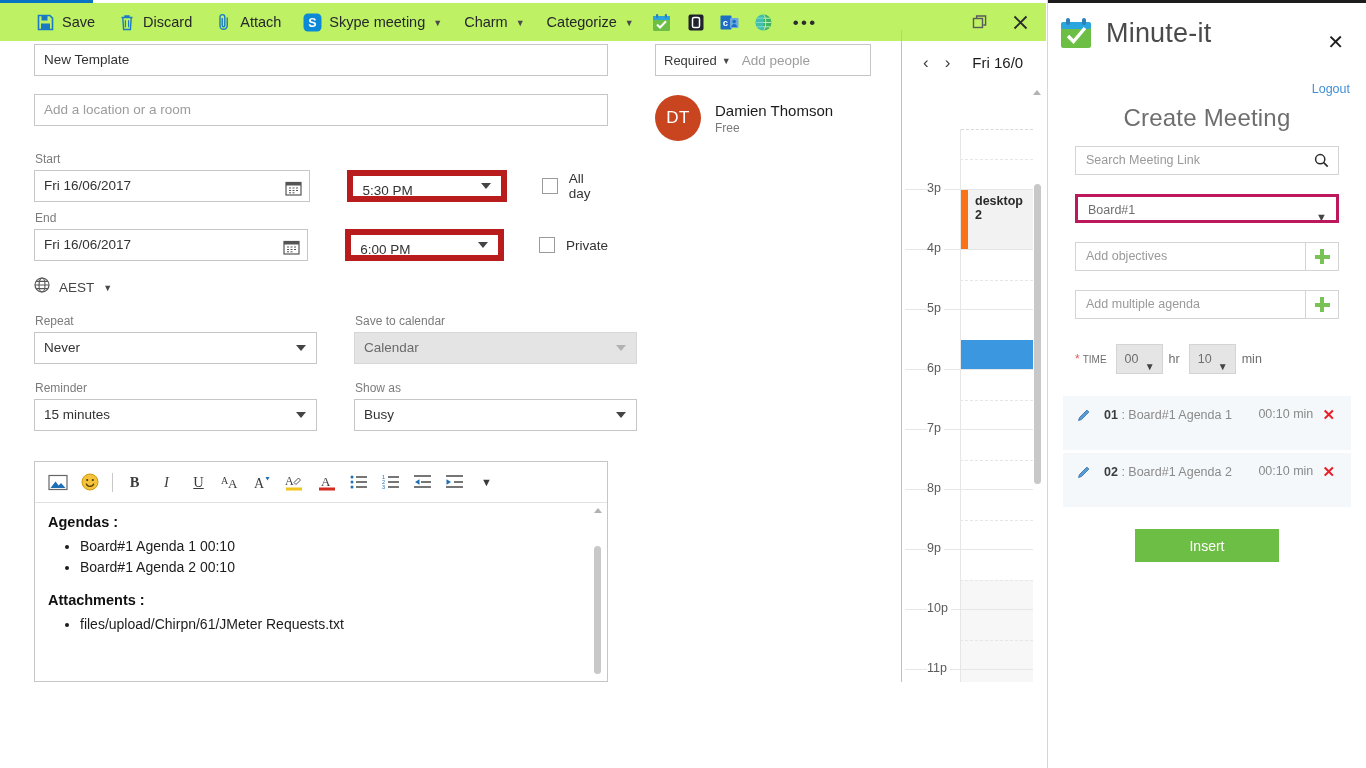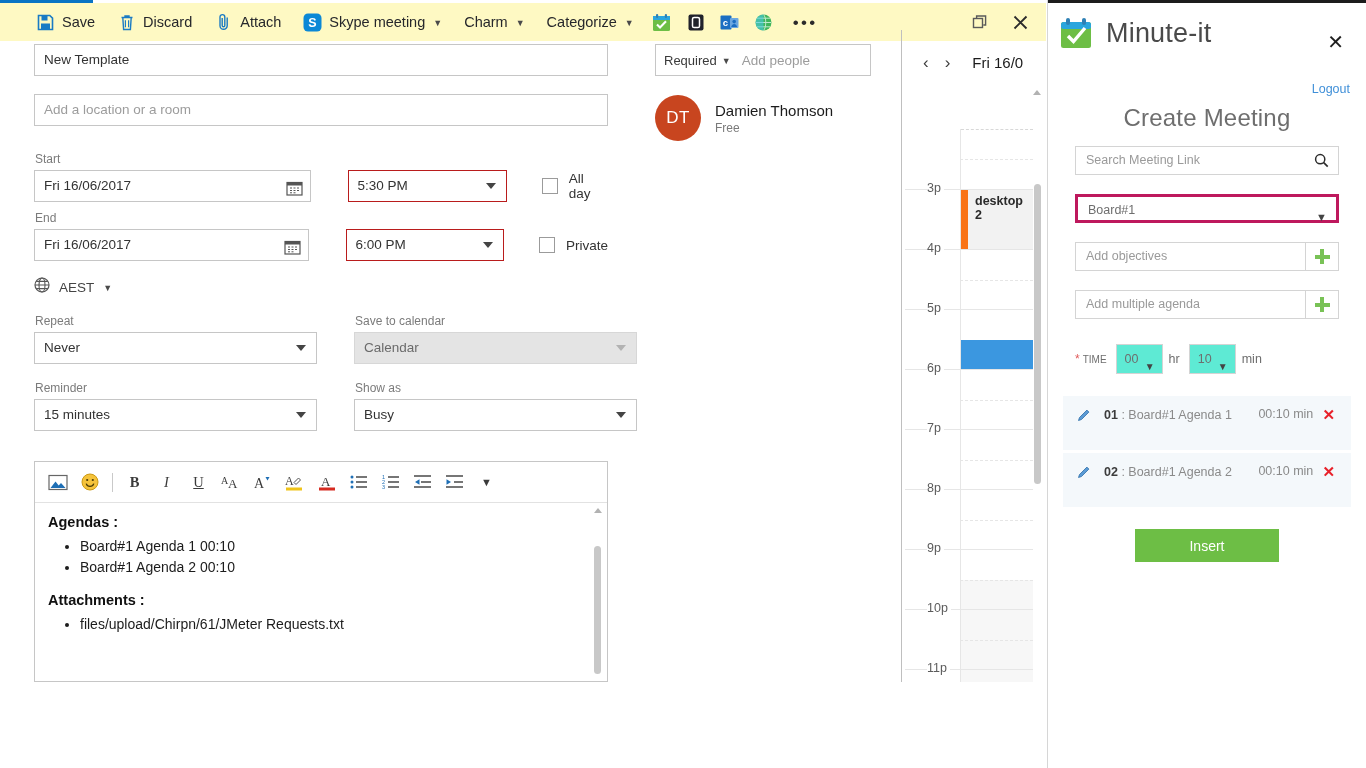--- a/index.html
+++ b/index.html
@@ -12,21 +12,21 @@
   }
   .screen { position: relative; width: 1366px; height: 768px; background:#fff; }
 
   
   .outlook { position:absolute; left:0; top:0; width:1046px; height:682px; background:#fff; }
 
   .top-accent { position:absolute; left:0; top:0; width:93px; height:3px; background:#0a74c4; }
 
   .cmdbar {
     position:absolute; left:0; top:3px; width:1046px; height:38px;
-    background:#fef9c3; display:flex; align-items:center; padding-left:25px;
+    background:#bef264; display:flex; align-items:center; padding-left:25px;
   }
   .cmd {
     display:flex; align-items:center; gap:7px;
     height:38px; padding:0 11px; cursor:pointer;
     font-size:14.5px; color:#26272b; white-space:nowrap;
   }
   .cmd .lbl { line-height:1; }
   .chev { font-size:9px; color:#4a4a4a; margin-left:1px; position:relative; top:1px;}
   .cmd-ico { width:19px; height:19px; display:flex; align-items:center; justify-content:center; }
   .cmd-ico svg { display:block; }
@@ -49,21 +49,21 @@
   .sectlabel { font-size:12px; color:#7b7b7b; margin:0 0 4px 1px; }
 
   .rowline { display:flex; align-items:center; }
   .datebox {
     position:relative; width:283px; height:32px; border:1px solid #c6c6c6; background:#fff;
     font-size:13.5px; color:#333; padding:0 9px; line-height:30px;
   }
   .calico { position:absolute; right:7px; top:7px; }
   .timebox {
     position:relative; margin-left:37px; width:163px; height:32px;
-    border:1px solid #b91c1c; background:#fff; font-size:13.5px; color:#333;
+    border:6px solid #b91c1c; background:#fff; font-size:13.5px; color:#333;
     padding:0 9px; line-height:30px;
   }
   .ddarrow {
     position:absolute; right:10px; top:50%; transform:translateY(-50%);
     width:0;height:0;border-left:5.5px solid transparent;border-right:5.5px solid transparent;
     border-top:6px solid #444;
   }
   .ddarrow.dim { border-top-color:#b2b2b2; }
   .chk-wrap { display:flex; align-items:center; margin-left:35px; cursor:pointer; }
   .chkbox { width:16px;height:16px;border:1px solid #9b9b9b;background:#fff; }
@@ -166,21 +166,21 @@
   }
   .plusicon { position:relative; width:15px;height:15px; }
   .plusicon:before,.plusicon:after{content:"";position:absolute;background:#79c256;}
   .plusicon:before{left:5.5px;top:0;width:4px;height:15px;}
   .plusicon:after{top:5.5px;left:0;height:4px;width:15px;}
 
   .timerow { display:flex; align-items:center; margin:25px 0 0 27px; }
   .req { color:#e05a5a; font-size:12px; margin-right:3px; }
   .tlbl { font-size:10px; color:#6e6e6e; }
   .tsel {
-    position:relative; width:47px;height:30px;border:1px solid #d4d4d4;background:#5eead4;
+    position:relative; width:47px;height:30px;border:1px solid #d4d4d4;background:#e5e5e5;
     font-size:12.5px;color:#6e6e6e;padding:0 8px;line-height:28px; margin-left:9px;
   }
   .tsel .car { position:absolute; right:7px; top:8px; font-size:10px; color:#444; }
   .tunit { font-size:12.5px; color:#6e6e6e; margin-left:6px; }
 
   .agenda-list { margin-top:22px; }
   .ag-item {
     display:flex; align-items:flex-start; background:#f4f8fb;
     padding:10px 16px 10px 14px; margin:0 15px 3px 15px; position:relative; min-height:54px;
   }

